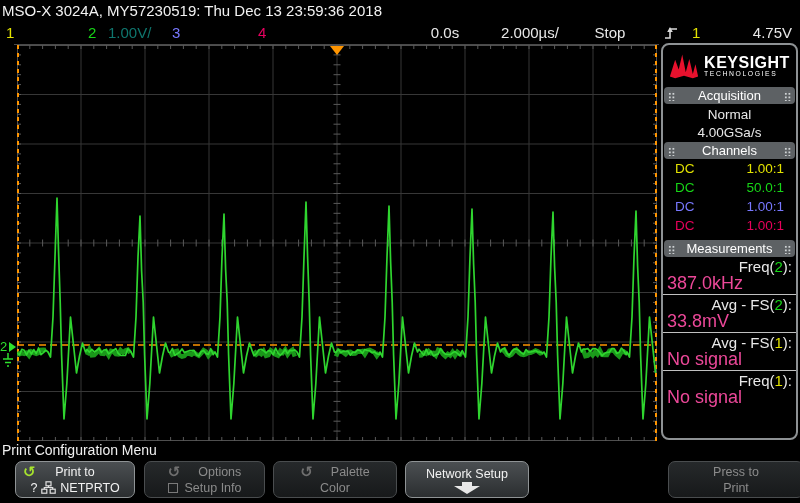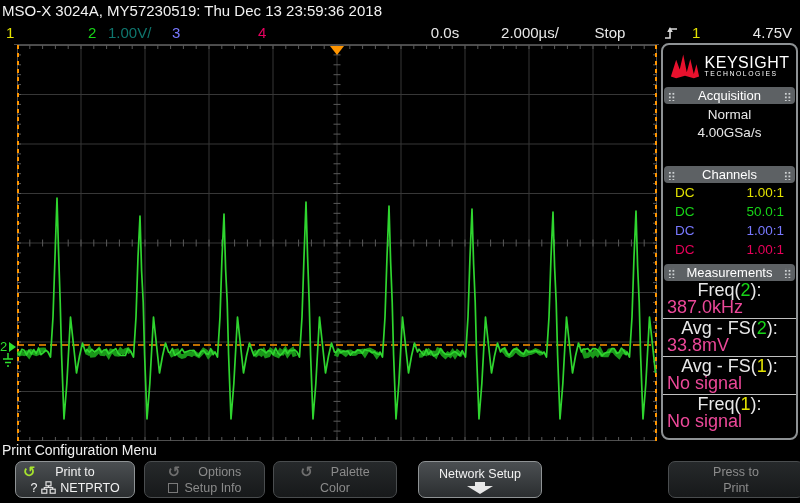--- a/index.html
+++ b/index.html
@@ -20,39 +20,39 @@
   #scope-wrap { left:17px; top:45px; width:640px; height:396px; }
   #ch2-marker { left:0px; top:336px; width:17px; height:36px; }
 
   
   #sidebar {
     left:661px; top:43px; width:137px; height:397px;
     border:2px solid #8e9294; border-radius:8px; background:#000;
     overflow:hidden;
   }
   #logo-block { display:flex; align-items:center; justify-content:center; gap:5px; height:42px; }
-  #logo-text-main { font-size:16px; font-weight:normal; letter-spacing:0.5px; color:#fff; line-height:15px;}
+  #logo-text-main { font-size:16px; font-weight:bold; letter-spacing:0.5px; color:#fff; line-height:15px;}
   #logo-text-sub  { font-size:6.8px; letter-spacing:1.6px; color:#fff; }
   .section-header {
     margin:0 1px; height:17px; background:#5d6164; border-radius:4px;
     color:#fff; font-size:13px; display:flex; align-items:center; justify-content:space-between;
     padding:0 4px;
   }
   .section-header .hdr-label { flex:1; text-align:center; }
   .grip { width:7px; height:10px;
     background-image:radial-gradient(circle, #cfd3d5 0.9px, rgba(0,0,0,0) 1.1px);
     background-size:3.6px 3.6px; background-position:0 1px; }
   .acq-line { text-align:center; font-size:13.5px; line-height:18px; color:#e8e8e8; }
   #acq-content { padding-top:2px; }
-  #channels-header { margin-top:24px; }
+  #channels-header { }
   .ch-row { display:flex; justify-content:space-between; padding:0 12px; height:19px; line-height:19px; font-size:13.5px; }
   #meas-header { margin-top:5px; }
   .meas-item { padding:1px 4px 2px 4px; }
   .meas-item + .meas-item { border-top:1px solid #c0c0c0; }
-  .meas-label { font-size:18px; line-height:17px; color:#e8e8e8; text-align:center; }
+  .meas-label { font-size:15px; line-height:17px; color:#e8e8e8; text-align:right; }
   .meas-value { font-size:18px; line-height:17px; color:#ec4899; text-align:left; }
 
   
   #menu-title { left:2px; top:442px; font-size:14px; color:#f0f0f0; }
   .softkey {
     position:absolute; top:461px; height:37px; border-radius:7px;
     display:flex; flex-direction:column; align-items:center; justify-content:center;
     font-size:12.5px; line-height:16px; text-align:center;
   }
   .softkey.active {
@@ -515,21 +515,21 @@
 <div class="softkey dim" style="left:273px; width:124px;">
   <div class="sk-line">
     <span class="cycle-icon off" style="margin-right:14px;">↺</span>
     <span>Palette</span>
   </div>
   <div class="sk-line">
     <span>Color</span>
   </div>
 </div>
 
-<div class="softkey active" style="left:405px; width:124px;margin-left:13px;">
+<div class="softkey active" style="left:405px; width:124px;">
   <div class="sk-line">
     <span>Network Setup</span>
   </div>
   <svg width="30" height="12" viewBox="0 0 30 12">
     <polygon points="10,0 20,0 20,4 28,4 15,12 2,4 10,4" fill="#e8e8e8"></polygon>
   </svg>
 </div>
 
 <div class="softkey dim" style="left:668px; width:136px;">
   <div class="sk-line">

